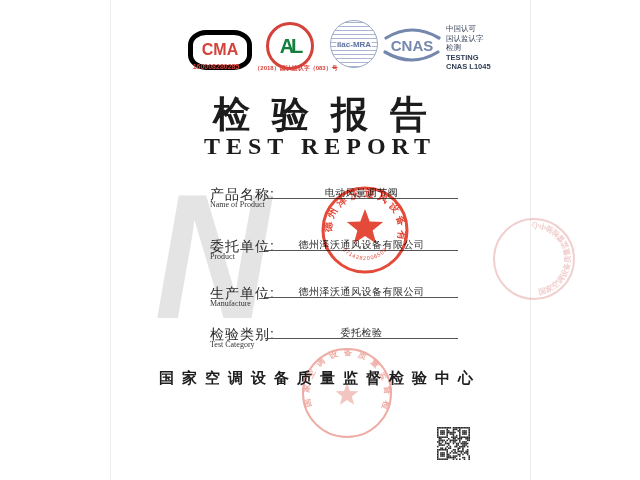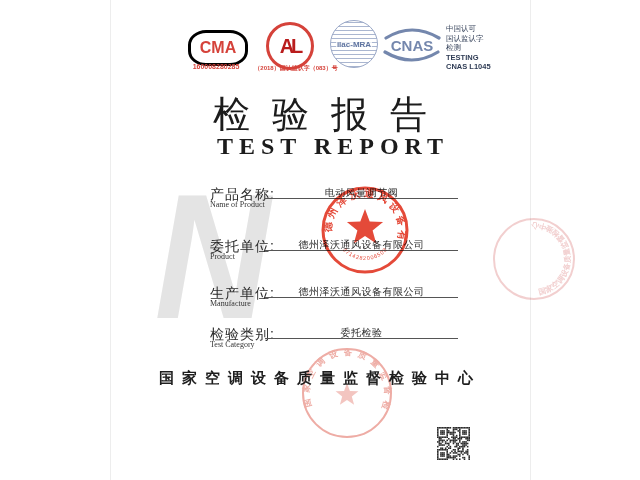--- a/index.html
+++ b/index.html
@@ -6,44 +6,44 @@
   .page{position:relative;width:640px;height:480px;background:#fff;overflow:hidden;
         font-family:"Liberation Sans",sans-serif;color:#1c1c1c;}
   .edge{position:absolute;top:0;bottom:0;width:1px;background:#ededed;}
   
   .wm{position:absolute;z-index:1;color:#e4e4e4;font-style:italic;font-weight:bold;
       font-family:"Liberation Sans",sans-serif;line-height:1;user-select:none;}
   .wm-n{left:148px;top:168px;font-size:178px;transform:scaleX(.9);}
   .wm-csa{left:272px;top:236px;font-size:108px;letter-spacing:10px;color:#e7e7e7;}
   
   .logos{position:absolute;left:0;top:0;width:640px;z-index:2;}
-  .cma-box{position:absolute;left:188px;top:30px;width:54px;height:30px;border:3px solid #000000;
+  .cma-box{position:absolute;left:188px;top:30px;width:54px;height:30px;border:5px solid #000000;
            border-radius:18px/15px;display:flex;align-items:center;justify-content:center;}
   .cma-txt{color:#d5423a;font-weight:800;font-size:16px;letter-spacing:0;}
   .cma-num{position:absolute;left:178px;top:63px;width:76px;text-align:center;color:#d5423a;
            font-size:7px;font-weight:bold;}
   .cal-box{position:absolute;left:266px;top:22px;width:42px;height:42px;border:3px solid #d5423a;
            border-radius:50%;display:flex;align-items:center;justify-content:center;}
-  .cal-txt{color:#b91c1c;font-weight:800;font-size:20px;letter-spacing:-3px;}
+  .cal-txt{color:#15803d;font-weight:800;font-size:20px;letter-spacing:-3px;}
   .cal-cap{position:absolute;left:248px;top:64px;width:96px;text-align:center;color:#d5423a;
            font-size:6px;font-weight:bold;white-space:nowrap;}
   .ilac-box{position:absolute;left:330px;top:20px;width:46px;height:46px;border-radius:50%;
             border:1px solid #9aa8c7;
             background:repeating-linear-gradient(0deg,#aab6d0 0 1px,transparent 1px 4px);
             display:flex;align-items:center;justify-content:center;}
   .ilac-txt{background:rgba(255,255,255,.75);color:#5f74a0;font-weight:bold;font-size:8px;
             padding:0 1px;letter-spacing:0;}
   .cnas-box{position:absolute;left:382px;top:26px;width:60px;height:38px;}
   .accred{position:absolute;left:446px;top:24px;font-size:7.5px;line-height:9.5px;color:#2f3c55;}
   .accred .b{font-weight:bold;}
   
   .title-cn{position:absolute;left:110px;top:90px;width:420px;text-align:center;z-index:2;
-            font-size:37px;font-weight:400;letter-spacing:22px;text-indent:22px;}
+            font-size:37px;font-weight:700;letter-spacing:22px;text-indent:22px;}
   .title-en{position:absolute;left:110px;top:133px;width:420px;text-align:center;z-index:2;
-            font-family:"Liberation Serif",serif;font-size:24px;font-weight:600;letter-spacing:6px;padding-left:13px;}
+            font-family:"Liberation Serif",serif;font-size:24px;font-weight:600;letter-spacing:6px;}
   .report-no{position:absolute;left:110px;top:162px;width:420px;text-align:center;z-index:2;
              font-family:"Liberation Serif",serif;font-size:9px;letter-spacing:1px;color:#222;}
   
   .field{position:absolute;left:0;width:640px;z-index:2;}
   .f-cn{position:absolute;left:210px;top:0;font-size:14px;color:#2a2a2a;letter-spacing:1px;}
   .f-en{position:absolute;left:210px;top:14px;font-family:"Liberation Serif",serif;
         font-size:8px;color:#333;}
   .f-line{position:absolute;left:265px;top:12px;width:193px;border-bottom:1px solid #555;}
   .f-val{position:absolute;left:265px;top:0;width:193px;text-align:center;font-size:10px;
          color:#2a2a2a;letter-spacing:.5px;}

